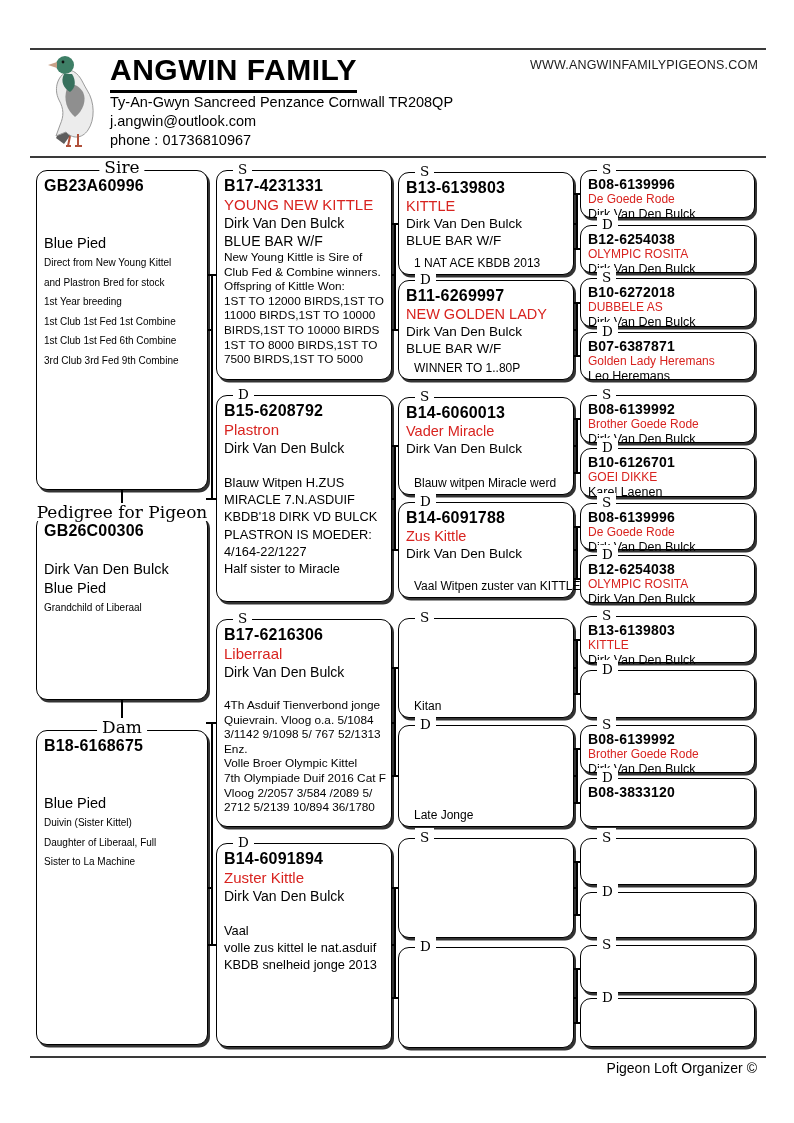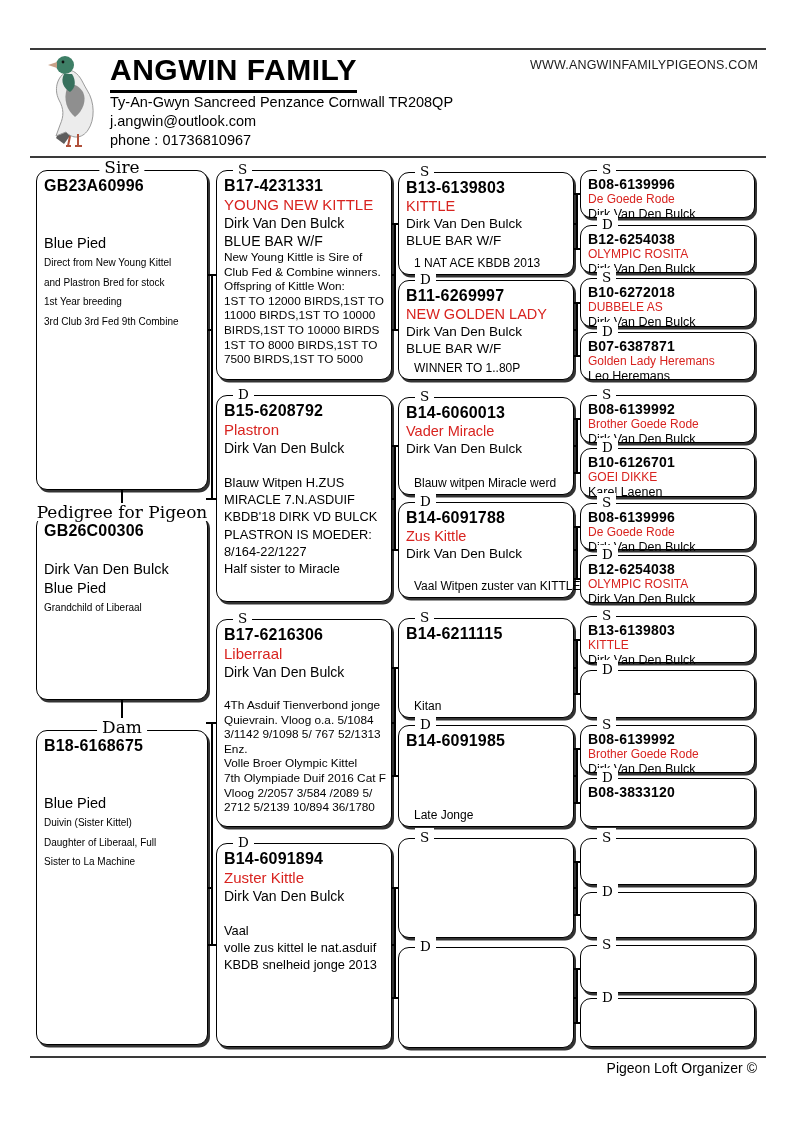--- a/index.html
+++ b/index.html
@@ -132,20 +132,22 @@
       <div class="box col1" style="left: 36px; top: 170px; width: 172px; height: 320px;">
         <span class="box-label lbl-center">Sire</span>
         <div class="box-inner">
           <div class="ring">GB23A60996</div>
           <div class="k-gap"></div>
           <div class="k-gap"></div>
           <div class="k-breed">Blue Pied</div>
           <div class="k-note">Direct from New Young Kittel</div>
           <div class="k-note">and Plastron Bred for stock</div>
           <div class="k-note">1st Year breeding</div>
+          <div class="k-note">1st Club 1st Fed 1st Combine</div>
+          <div class="k-note">1st Club 1st Fed 6th Combine</div>
           <div class="k-note">3rd Club 3rd Fed 9th Combine</div>
         </div>
       </div>
       <div class="box col1" style="left: 36px; top: 515px; width: 172px; height: 185px;">
         <span class="box-label lbl-center">Pedigree for Pigeon</span>
         <div class="box-inner">
           <div class="ring">GB26C00306</div>
           <div class="k-gap"></div>
           <div class="k-breed">Dirk Van Den Bulck</div>
           <div class="k-breed">Blue Pied</div>
@@ -185,21 +187,21 @@
         <span class="box-label lbl-left">D</span>
         <div class="box-inner">
           <div class="ring">B15-6208792</div>
           <div class="k-name">Plastron</div>
           <div class="k-owner">Dirk Van Den Bulck</div>
           <div class="k-gap"></div>
           <div class="k-lnote">Blauw Witpen H.ZUS</div>
           <div class="k-lnote">MIRACLE 7.N.ASDUIF</div>
           <div class="k-lnote">KBDB'18 DIRK VD BULCK</div>
           <div class="k-lnote">PLASTRON IS MOEDER:</div>
-          <div class="k-lnote">8/164-22/1227</div>
+          <div class="k-lnote">4/164-22/1227</div>
           <div class="k-lnote">Half sister to Miracle</div>
         </div>
       </div>
       <div class="box col2" style="left: 216px; top: 619px; width: 176px; height: 208px;">
         <span class="box-label lbl-left">S</span>
         <div class="box-inner">
           <div class="ring">B17-6216306</div>
           <div class="k-name">Liberraal</div>
           <div class="k-owner">Dirk Van Den Bulck</div>
           <div class="k-gap"></div>
@@ -258,30 +260,24 @@
         <span class="box-label lbl-left">D</span>
         <div class="box-inner">
           <div class="ring">B14-6091788</div>
           <div class="k-name">Zus Kittle</div>
           <div class="k-owner">Dirk Van Den Bulck</div>
         </div>
         <div class="bottomnote">Vaal Witpen zuster van KITTLE</div>
       </div>
       <div class="box col3" style="left: 398px; top: 618px; width: 176px; height: 100px;">
         <span class="box-label lbl-left">S</span>
-        <div class="box-inner">
-          <div class="ring">B14-6211115</div>
-        </div>
         <div class="bottomnote">Kitan</div>
       </div>
       <div class="box col3" style="left: 398px; top: 725px; width: 176px; height: 102px;">
         <span class="box-label lbl-left">D</span>
-        <div class="box-inner">
-          <div class="ring">B14-6091985</div>
-        </div>
         <div class="bottomnote">Late Jonge</div>
       </div>
       <div class="box col3" style="left: 398px; top: 838px; width: 176px; height: 100px;">
         <span class="box-label lbl-left">S</span>
         <div class="box-inner"></div>
       </div>
       <div class="box col3" style="left: 398px; top: 947px; width: 176px; height: 101px;">
         <span class="box-label lbl-left">D</span>
         <div class="box-inner"></div>
       </div>

